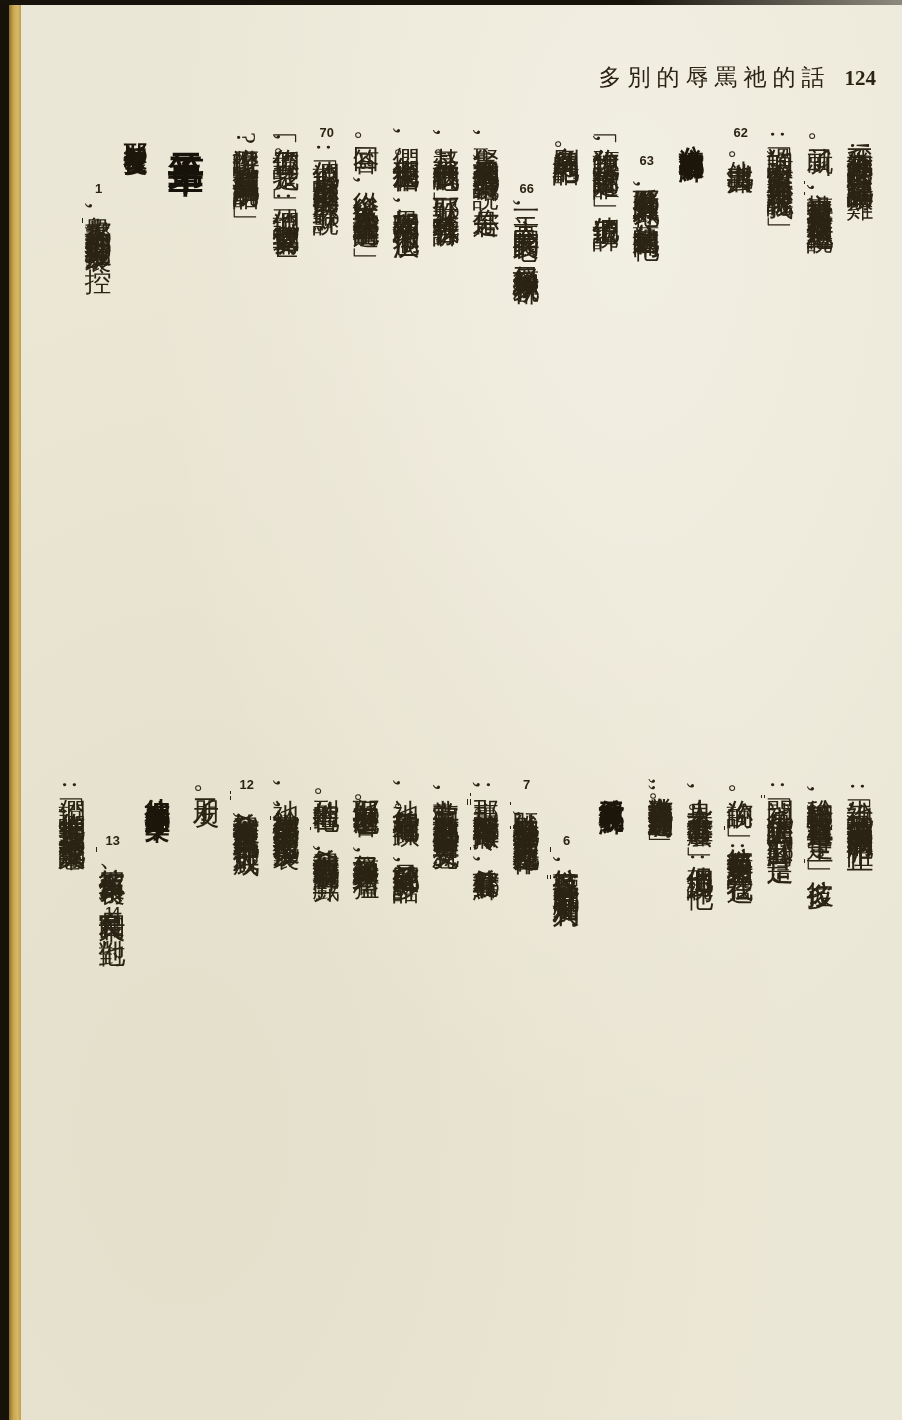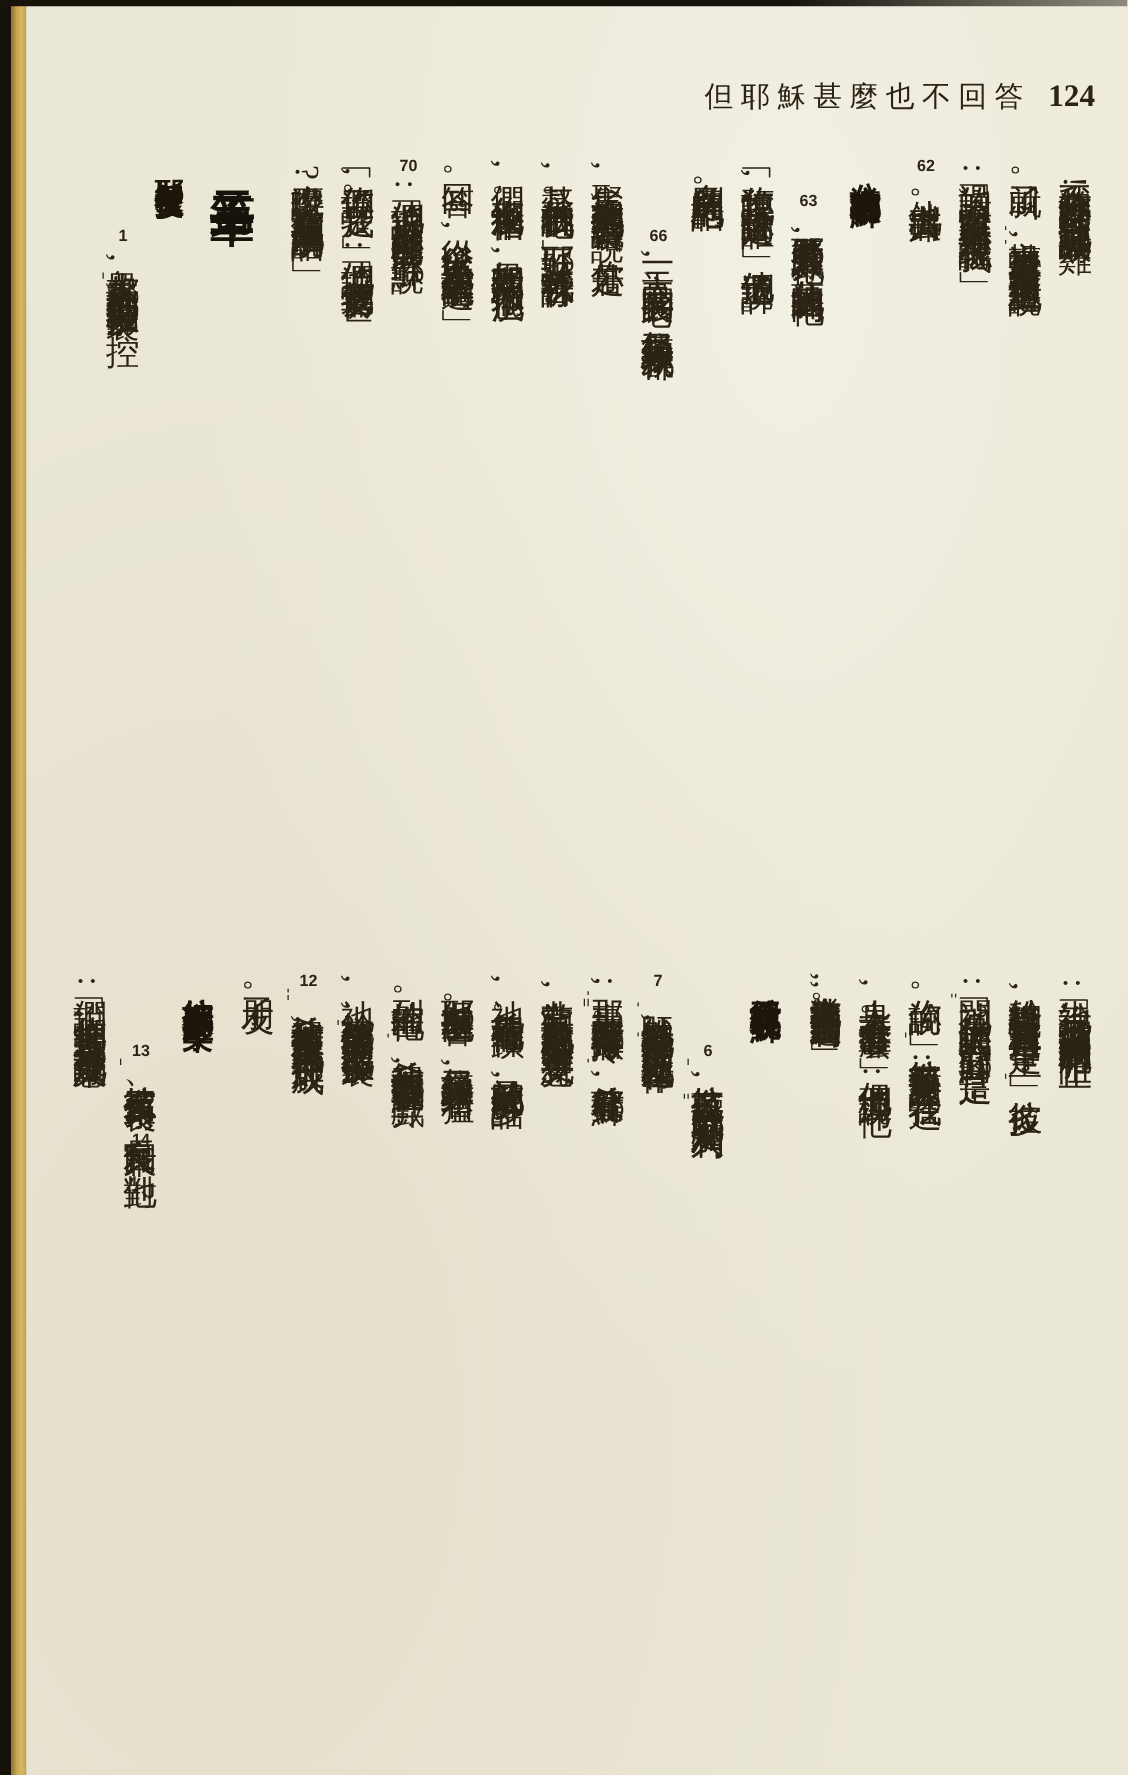--- a/index.html
+++ b/index.html
@@ -17,21 +17,21 @@
   
   .edge-black{position:absolute;left:0;top:0;width:9px;height:1420px;background:#16120a;}
   .edge-tan{position:absolute;left:9px;top:0;width:12px;height:1420px;
     background:linear-gradient(to right,#8a6f2e,#c9a44e 35%,#d8b968 70%,#b99render 100%);
     background:linear-gradient(to right,#8a6f2e,#c9a44e 35%,#d8b968 70%,#bfa050);}
   .edge-top{position:absolute;left:0;top:0;width:902px;height:5px;
     background:linear-gradient(to right,#17130b 0%,#17130b 70%,rgba(23,19,11,0.45) 100%);}
   
   .running-head{position:absolute;top:62px;right:26px;
     font-size:23px;letter-spacing:6px;color:#2b2314;white-space:nowrap;}
-  .running-head .pagenum{font-size:25px;font-weight:bold;letter-spacing:0;
+  .running-head .pagenum{font-size:21px;font-weight:bold;letter-spacing:0;
     margin-left:14px;font-family:"Liberation Serif","DejaVu Serif",serif;}
   
   .block{position:absolute;right:22px;writing-mode:vertical-rl;
     height:650px;overflow:visible;}
   .block.upper{top:126px;}
   .block.lower{top:778px;}
   .col{line-height:40px;font-size:27px;letter-spacing:1.5px;
     text-orientation:mixed;}
   .col.tight{letter-spacing:0;font-size:25.5px;}
   .col.heading{font-family:"Liberation Sans","DejaVu Sans",sans-serif;
@@ -51,21 +51,21 @@
 </style>
 </head>
 <body>
 
 <div class="page">
   <div class="edge-black"></div>
   <div class="edge-tan"></div>
   <div class="edge-top"></div>
 
   <div class="running-head">
-    <span>但耶穌甚麼也不回答</span><span class="pagenum">124</span>
+    <span>多別的辱罵祂的話</span><span class="pagenum">124</span>
   </div>
 
   <div class="block upper">
       <div class="col body"><span class="txt">我不知道你說的是甚麼!」他還在說話的時候,雞</span></div>
       <div class="col body"><span class="txt">就叫了。</span><span class="verse">61</span><span class="txt">主轉過身來看</span><span class="person">彼得</span><span class="txt">,</span><span class="person">彼得</span><span class="txt">便想起主對他說</span></div>
       <div class="col body"><span class="txt">過的話:「今天雞叫以前,你要三次說不認得我。」</span></div>
       <div class="col body"><span class="verse">62</span><span class="txt">他就出去痛哭。</span></div>
       <div class="col heading"><span class="txt">公議會審問耶穌</span></div>
       <div class="col body" style="padding-top: 28px;"><span class="verse">63</span><span class="txt">看管耶穌的人戲弄祂,</span><span class="verse">64</span><span class="txt">蒙住祂的眼睛問祂:</span></div>
       <div class="col body"><span class="txt">「你說預言吧,說打你的是誰。」</span><span class="verse">65</span><span class="txt">他們還說了許</span></div>

